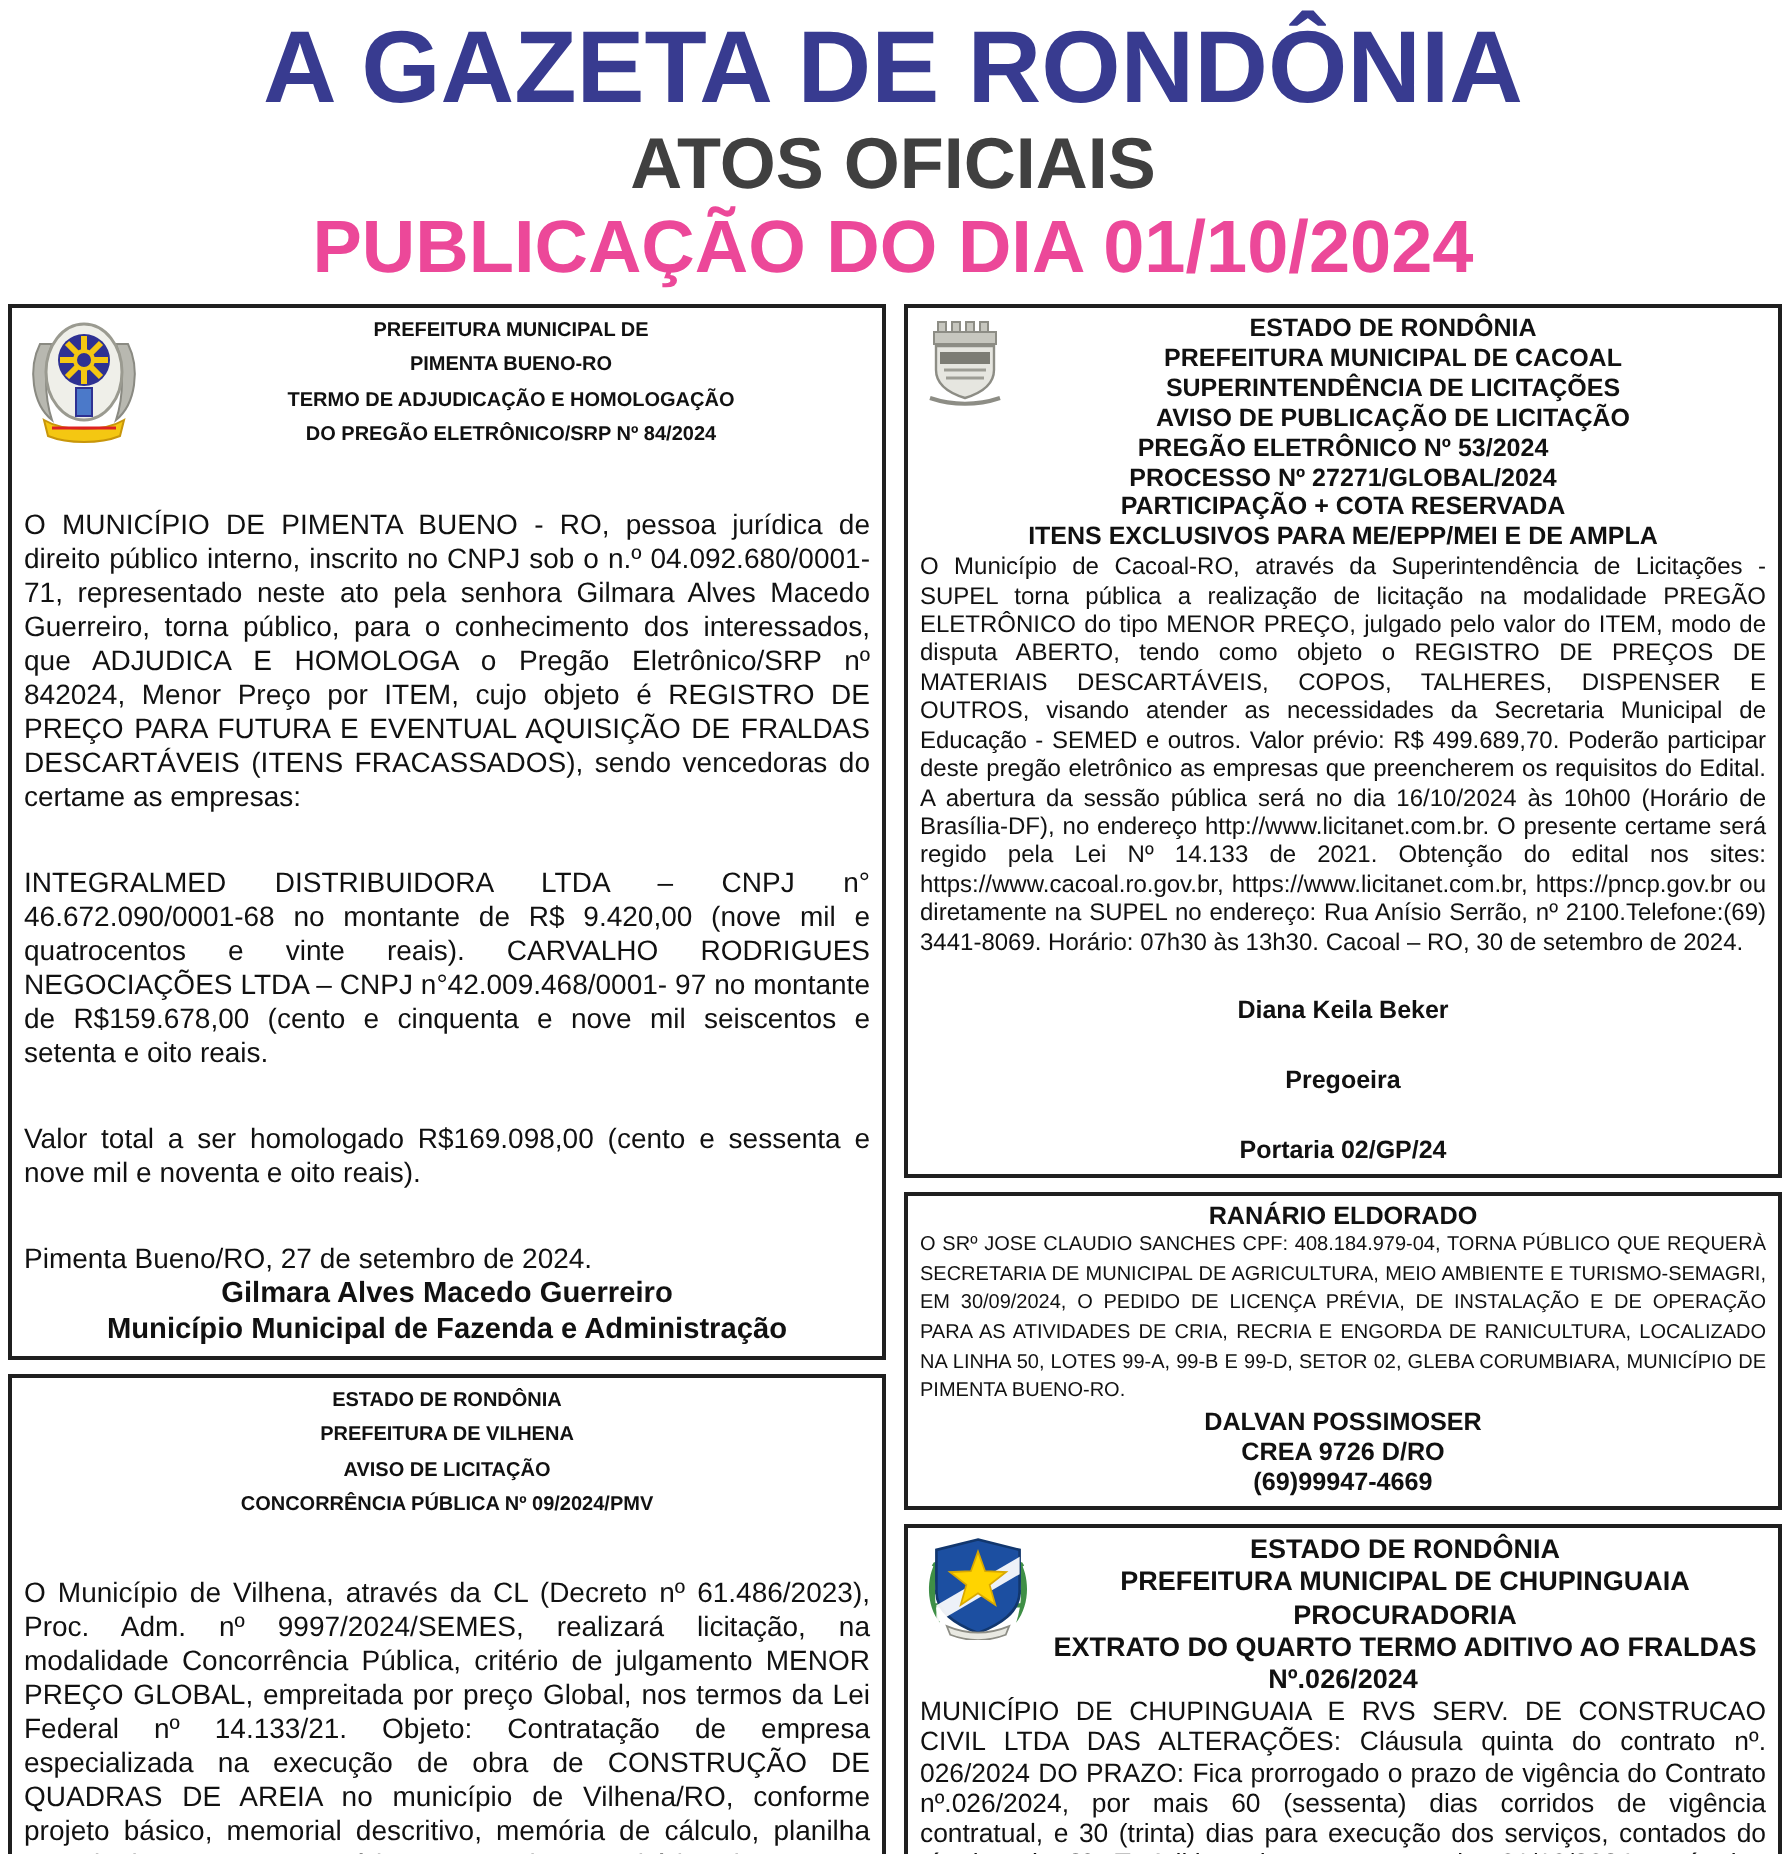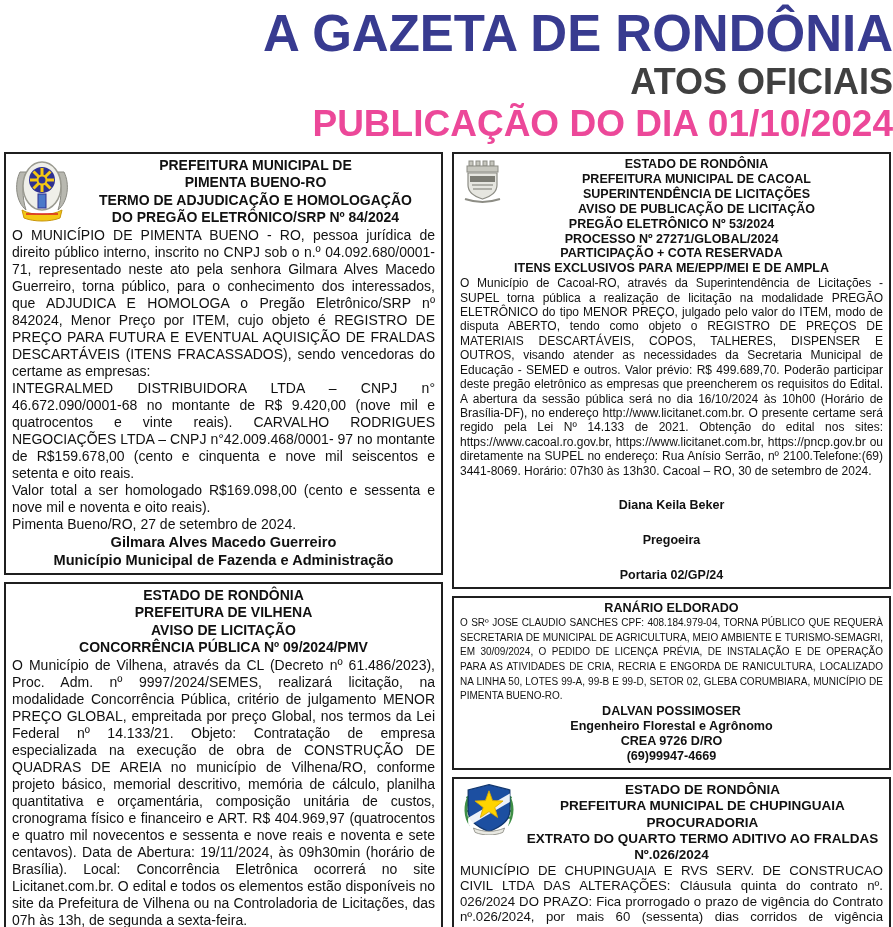--- a/index.html
+++ b/index.html
@@ -5,21 +5,21 @@
   * { box-sizing: border-box; }
   html,body { margin:0; padding:0; }
   body {
     width: 893px; height: 927px;
     background: #ffffff;
     font-family: "Liberation Sans", sans-serif;
     color: #111;
     overflow: hidden;
   }
   
-  .masthead { text-align: right; padding-top: 6px; }
+  .masthead { text-align: center; padding-top: 6px; }
   .m-title {
     color: #383b90; font-weight: bold;
     font-size: 51px; line-height: 55px; letter-spacing: 0px;
   }
   .m-sub {
     color: #404040; font-weight: bold;
     font-size: 36px; line-height: 41px;
   }
   .m-pub {
     color: #ec4899; font-weight: bold;
@@ -31,22 +31,22 @@
   .notice { border: 2px solid #1f1f1f; background: #fff; padding: 3px 6px 4px; width: 100%; }
   .head { overflow: visible; }
   .head::after { content:""; display:block; clear:both; }
   .hdr { font-weight: bold; text-align: center; }
   .logo { float: left; margin: 1px 4px 1px 0; }
   .body { clear: both; }
   .body p { margin: 0; text-align: justify; }
   .sig { font-weight: bold; text-align: center; }
 
   
-  .n-left .hdr  { font-size: 14px; line-height: 17.4px; }
-  .n-left .body p { font-size: 14px;  line-height: 17px; }
+  .n-left .hdr  { font-size: 10px; line-height: 17.4px; }
+  .n-left .body p { font-size: 14px;  line-height: 17px; margin-top: 26px; }
   .n-left .sig  { font-size: 14.6px; line-height: 18px; }
 
   
   .n-cacoal .hdr { font-size: 12.5px; line-height: 14.9px; }
   .n-cacoal .body p { font-size: 12px; line-height: 14.4px; }
   .n-cacoal .sig { font-size: 12.5px; line-height: 15px; margin-top: 20px; }
 
   
   .n-ranario .hdr { font-size: 12.6px; line-height: 15px; }
   .n-ranario .body p { font-size: 10px; line-height: 14.7px; }
@@ -162,21 +162,20 @@
 
     <div class="notice n-ranario">
       <div class="head">
         <div class="hdr">RANÁRIO ELDORADO</div>
       </div>
       <div class="body">
         <p>O SRº  JOSE CLAUDIO SANCHES CPF: 408.184.979-04, TORNA PÚBLICO QUE REQUERÀ SECRETARIA DE MUNICIPAL DE AGRICULTURA, MEIO AMBIENTE E TURISMO-SEMAGRI, EM 30/09/2024, O PEDIDO DE LICENÇA PRÉVIA, DE INSTALAÇÃO E DE OPERAÇÃO  PARA AS ATIVIDADES DE CRIA, RECRIA E ENGORDA DE RANICULTURA, LOCALIZADO NA LINHA 50, LOTES 99-A, 99-B E 99-D, SETOR 02, GLEBA CORUMBIARA, MUNICÍPIO DE PIMENTA BUENO-RO.</p>
       </div>
       <div>
         <div class="sig">DALVAN POSSIMOSER</div>
-        <div class="sig">Engenheiro Florestal e Agrônomo</div>
         <div class="sig">CREA 9726 D/RO</div>
         <div class="sig">(69)99947-4669</div>
       </div>
     </div>
 
     <div class="notice n-chupi">
       <div class="head">
         <span class="logo">
           <svg width="58" height="52" viewBox="0 0 64 60">
             <path d="M8 14 C2 24 2 40 10 50 C6 38 6 24 12 14 Z" fill="#3f8f46"></path>

